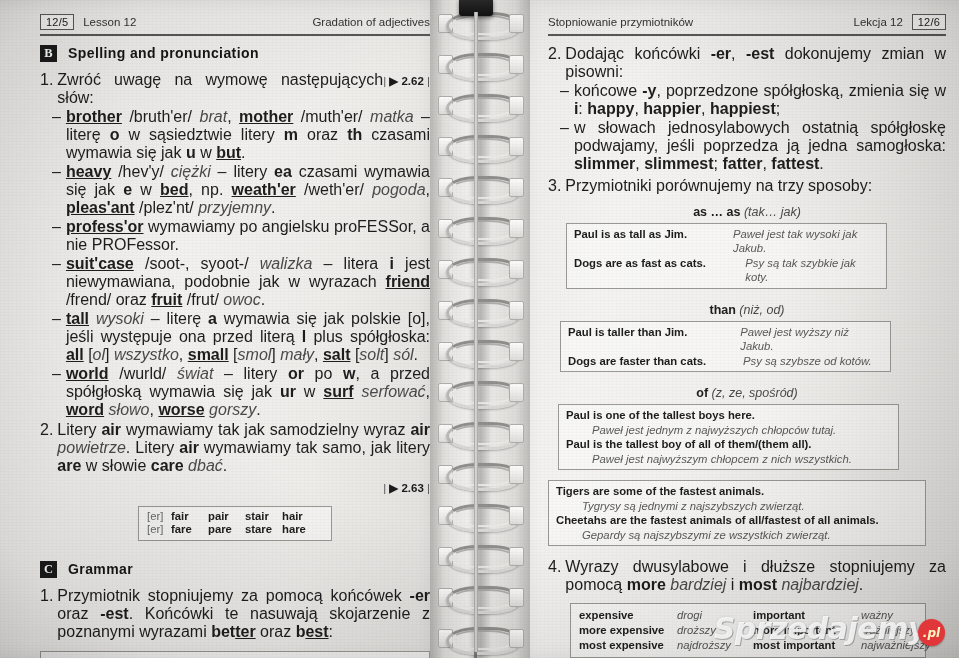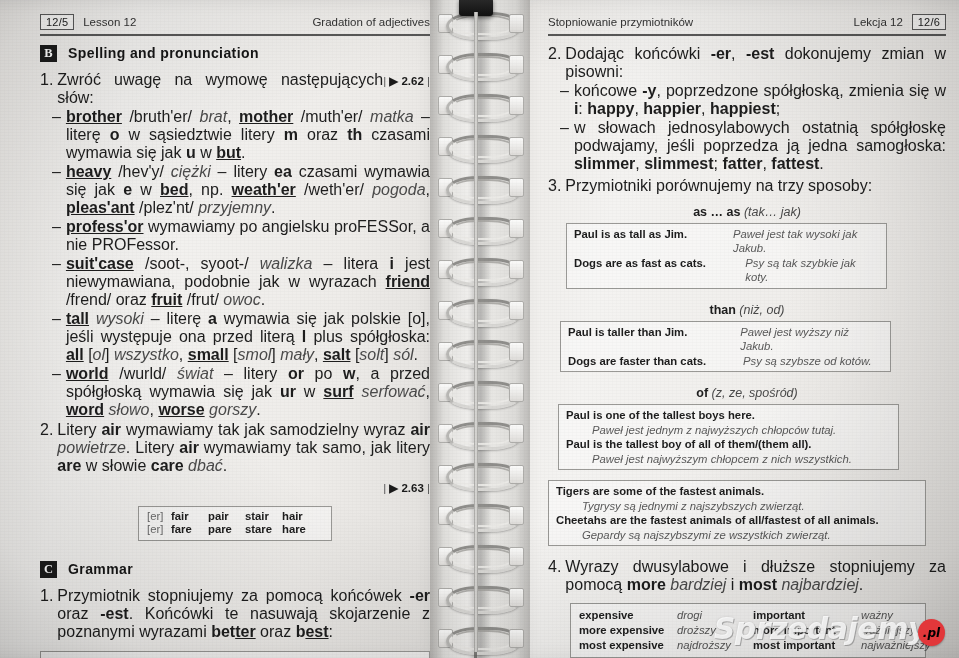--- a/index.html
+++ b/index.html
@@ -160,21 +160,21 @@
     pointer-events:none;user-select:none;
   }
   .wm-text{
     font-size:30px;font-weight:bold;font-style:italic;letter-spacing:-.5px;
     color:rgba(255,255,255,.82);
     text-shadow:1px 1px 0 rgba(120,120,120,.55), 0 0 2px rgba(160,160,160,.5);
   }
   .wm-pl{
     margin-left:-9px;margin-top:-5px;
     width:27px;height:27px;border-radius:50%;
-    background:#e2373a;color:#000000;font-size:12px;font-weight:bold;font-style:italic;
+    background:#e2373a;color:#fef9c3;font-size:12px;font-weight:bold;font-style:italic;
     display:flex;align-items:center;justify-content:center;
     box-shadow:0 1px 2px rgba(0,0,0,.3);
   }
 </style>
 </head>
 <body>
 
 <div id="page">
 
   <div class="sheet left"></div>

